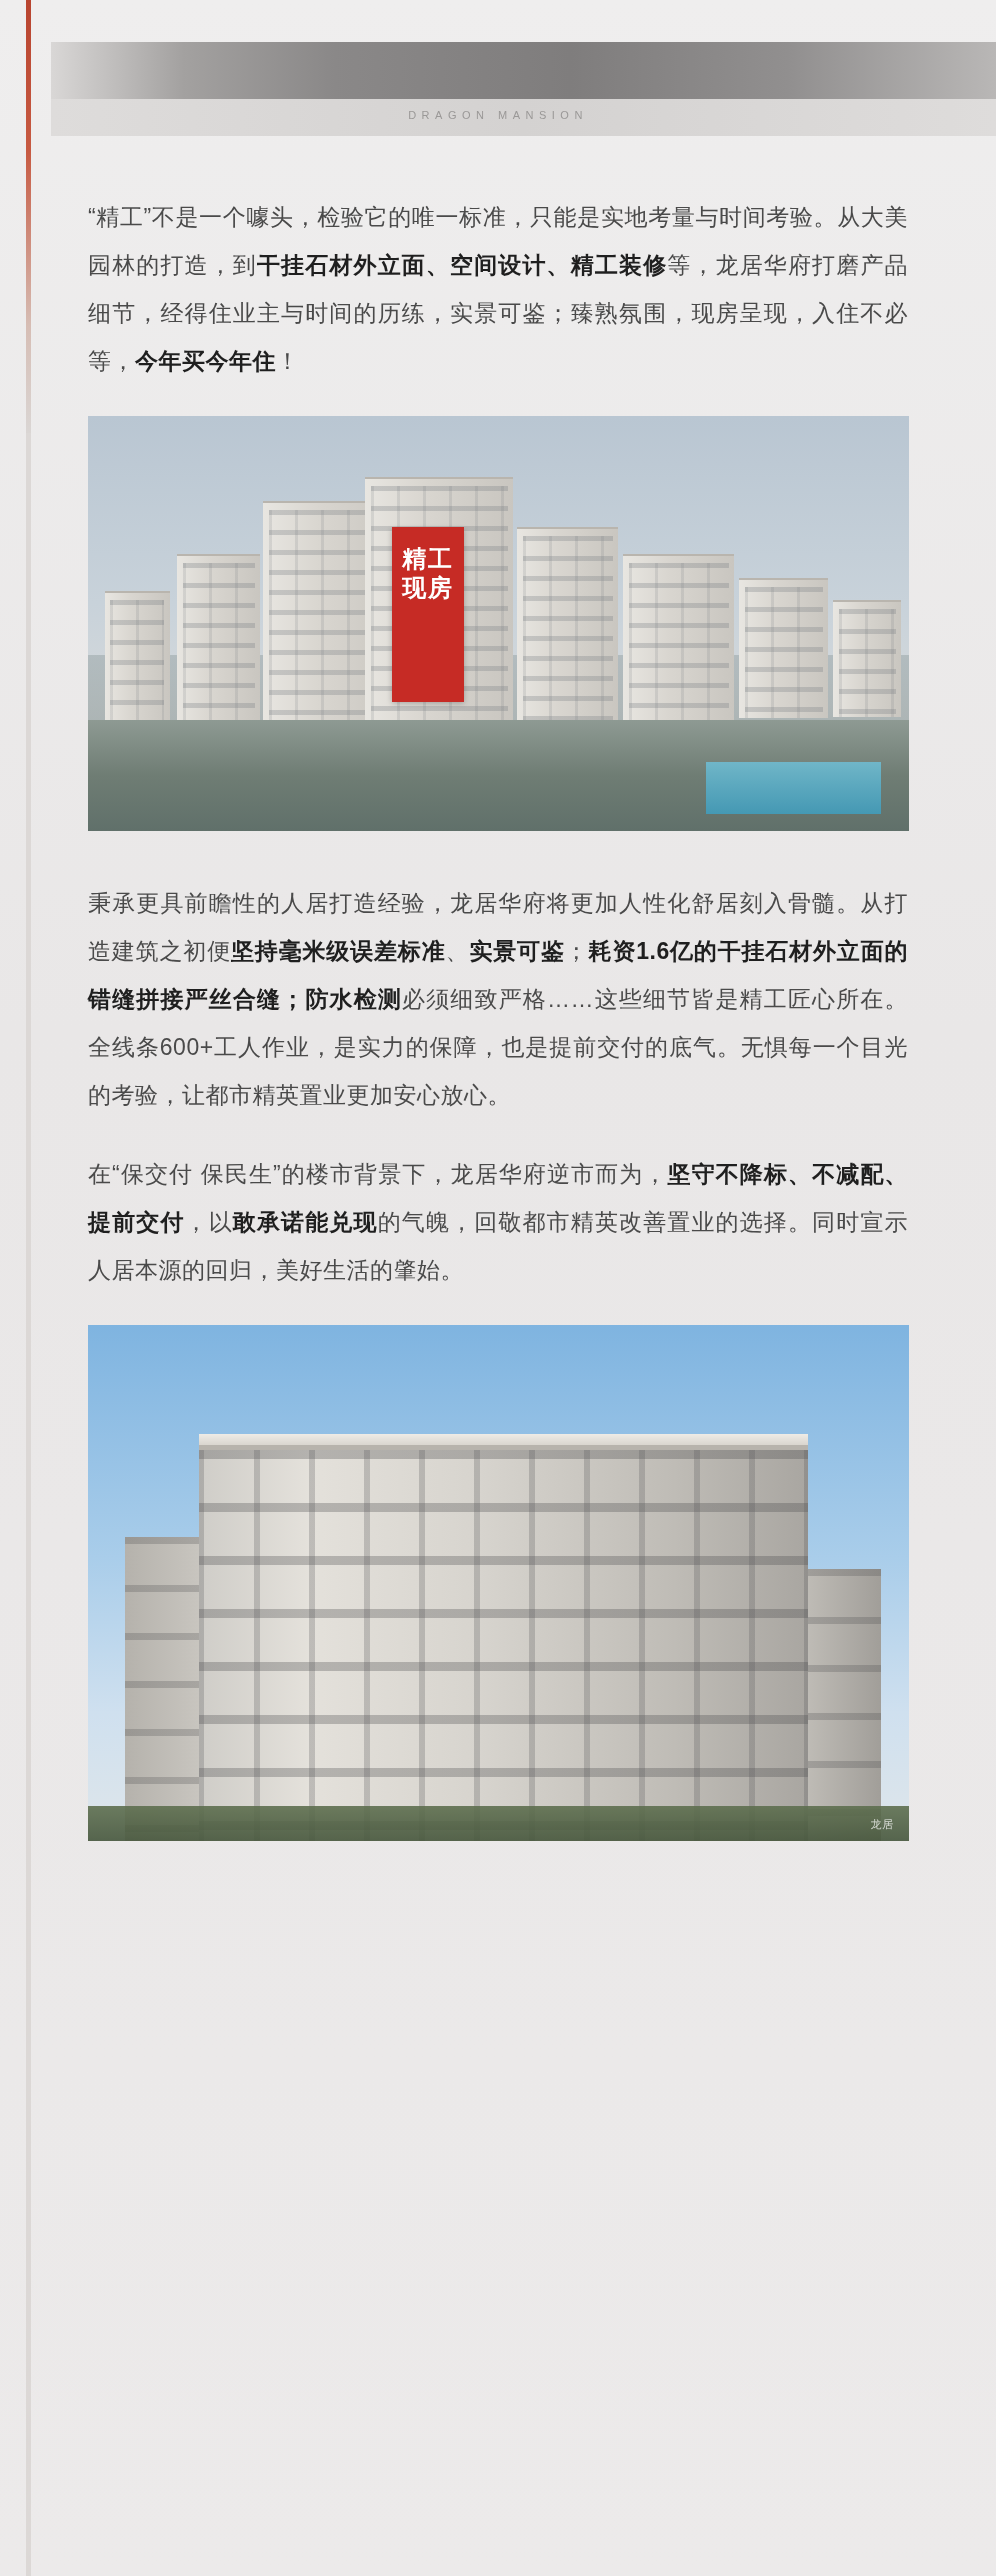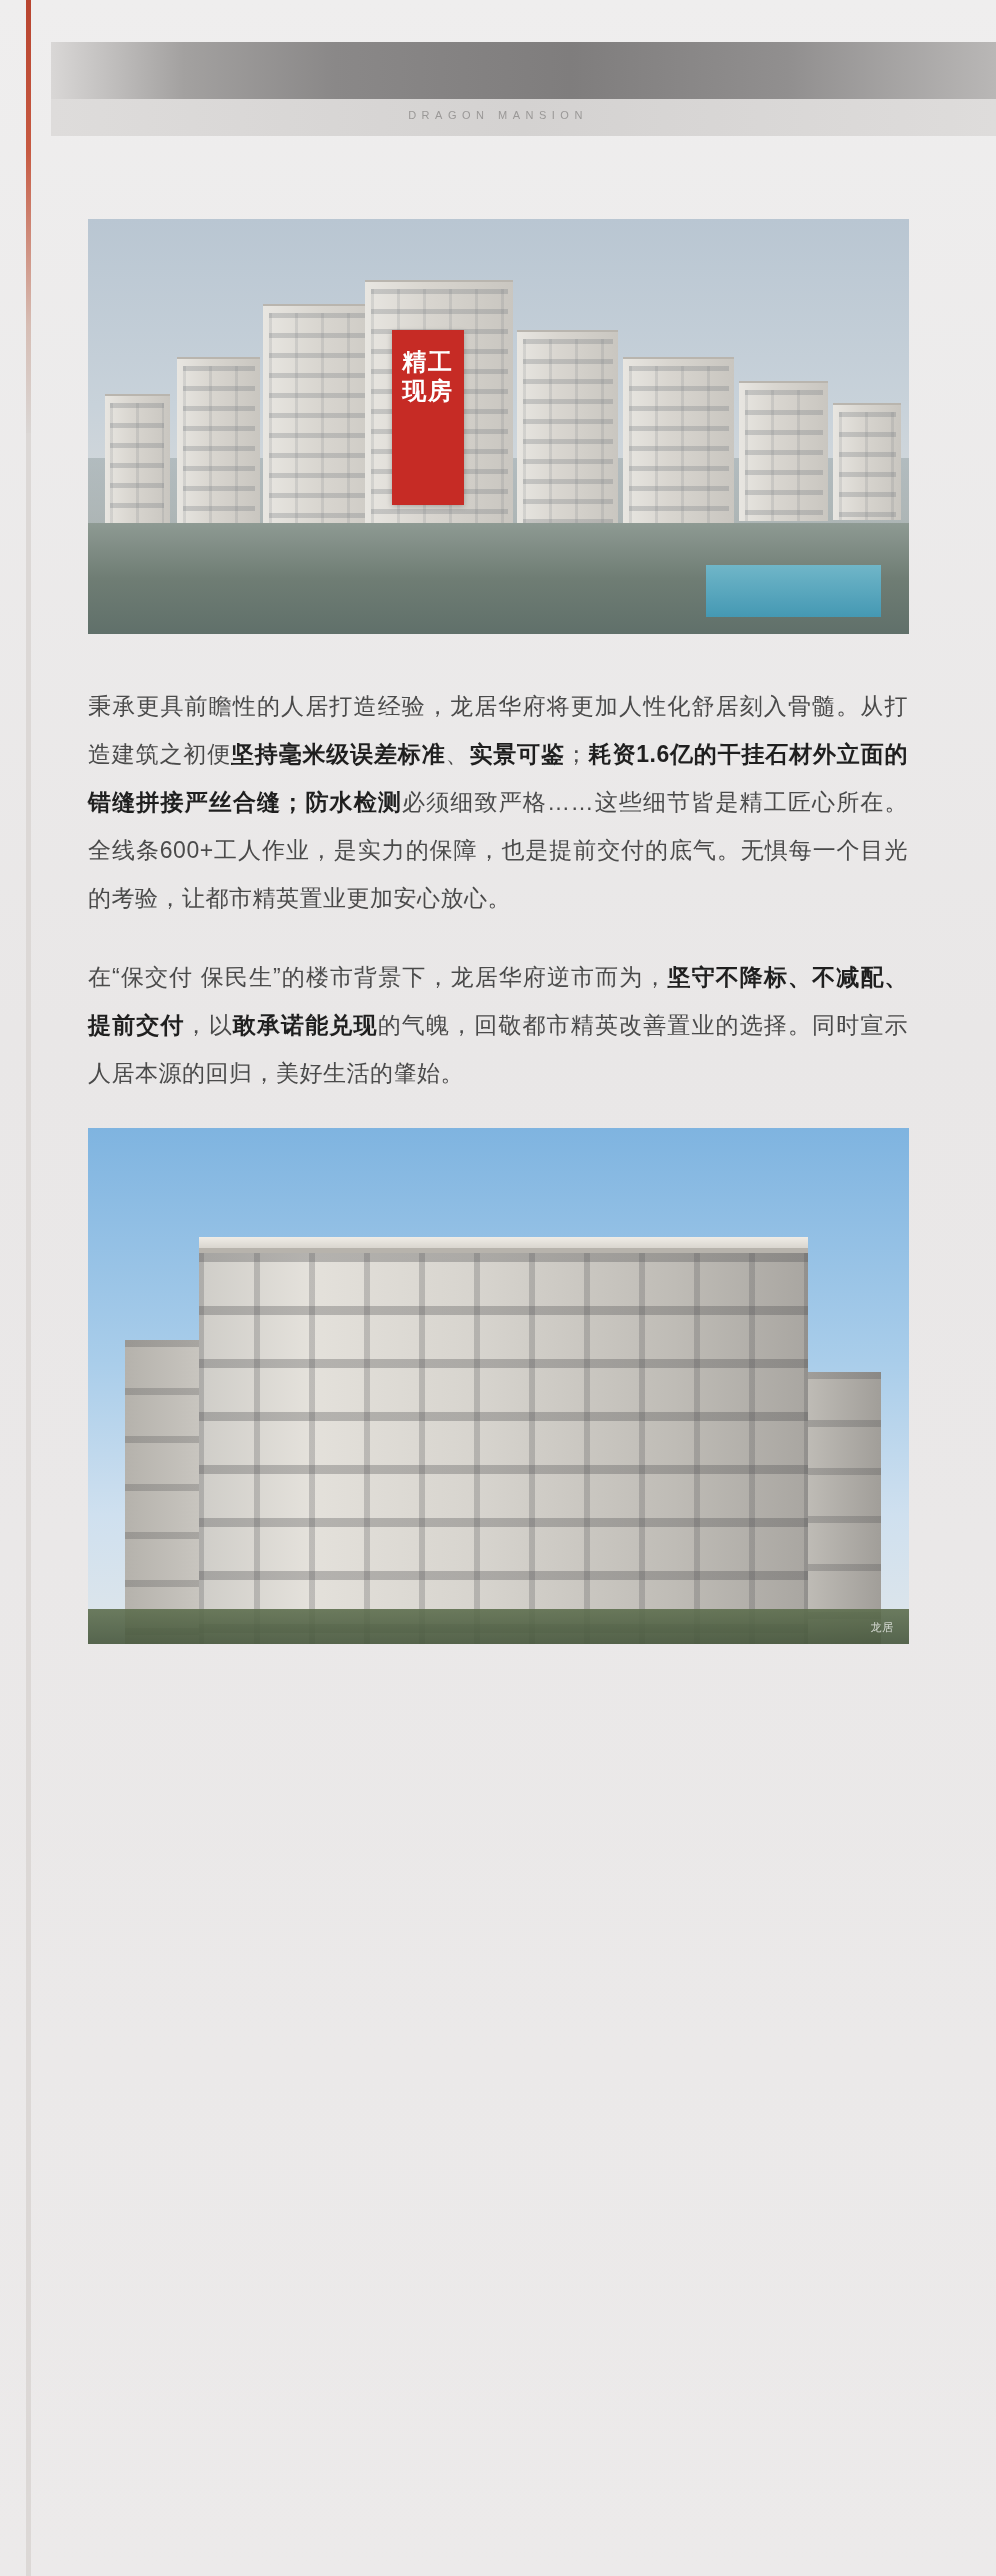--- a/index.html
+++ b/index.html
@@ -230,20 +230,21 @@
 
   <div class="banner">
     <div class="banner-sub-bg"></div>
     <div class="banner-grad"></div>
     <div class="banner-sub">DRAGON MANSION</div>
   </div>
 
 
   <div class="content">
 
+    <p class="para" id="p1"><span>“精工”不是一个噱头，检验它的唯一标准，只能是实地考量与时间考验。从大美园林的打造，到</span><b>干挂石材外立面、空间设计、精工装修</b><span>等，龙居华府打磨产品细节，经得住业主与时间的历练，实景可鉴；臻熟氛围，现房呈现，入住不必等，</span><b>今年买今年住</b><span>！</span></p>
 
     <div class="photo photo-1">
       <div class="sky1"></div>
       <div class="hill"></div>
 
       <div class="towerA" style="left:16.6px; top:175px; width:65px; bottom:109px;"></div>
       <div class="towerA" style="left:89px; top:138px; width:83px; bottom:109px;"></div>
       <div class="towerA" style="left:175px; top:85px; width:138px; bottom:103px;"></div>
       <div class="towerA" style="left:277px; top:61px; width:148px; bottom:100px;"></div>
       <div class="towerA" style="left:429px; top:111px; width:101px; bottom:109px;"></div>

